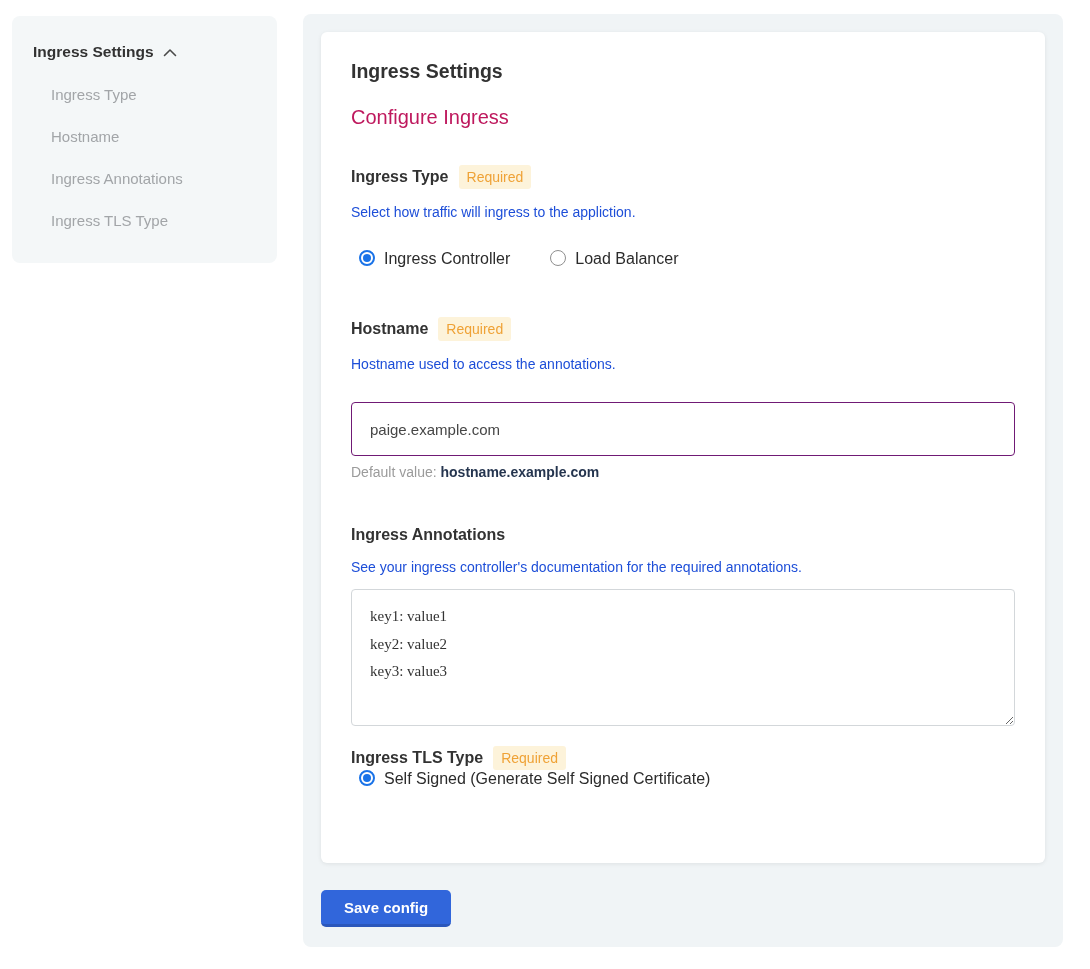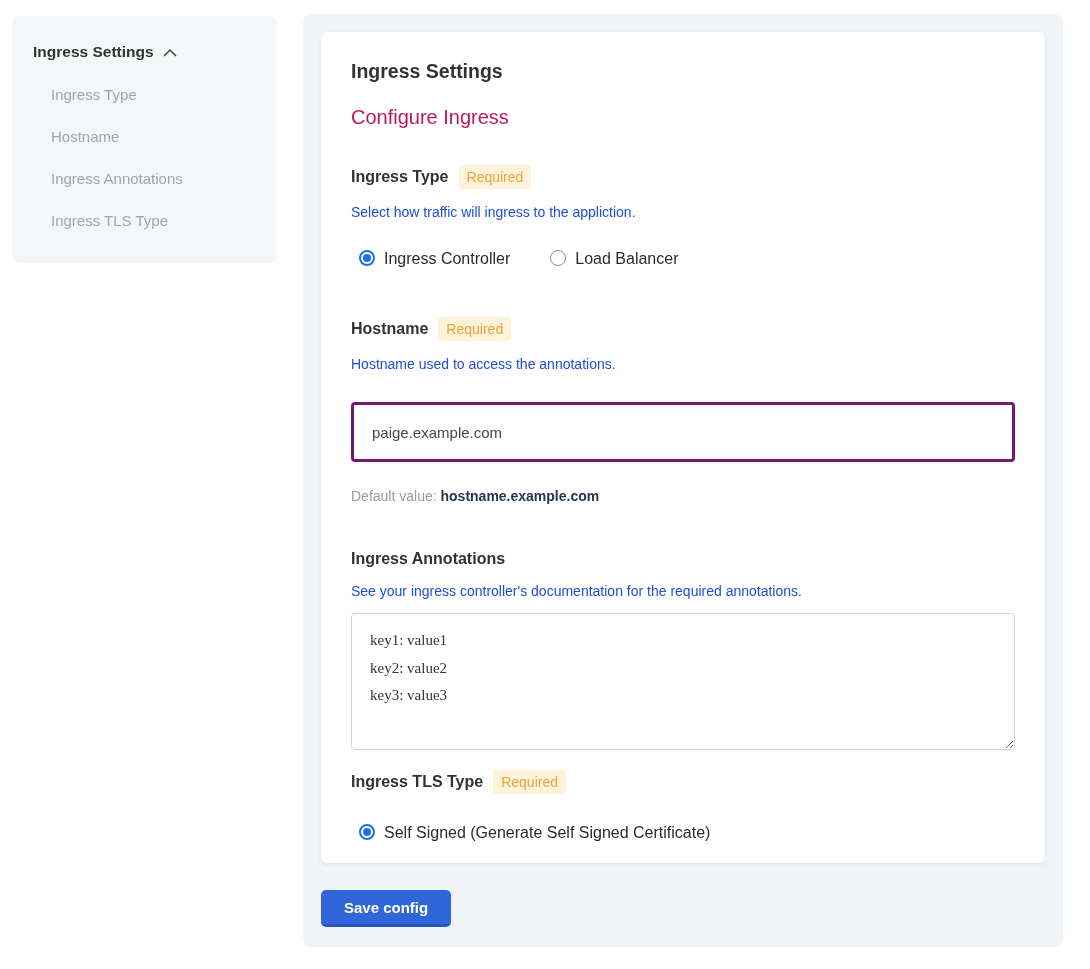--- a/index.html
+++ b/index.html
@@ -57,45 +57,45 @@
   .group-label { margin: 0; font-size: 16px; font-weight: 700; color: #323232; }
   .badge {
     background: #fdf3da; color: #efa236;
     font-size: 14px; line-height: 18px;
     padding: 3px 8px; border-radius: 3px;
   }
   .help { margin: 15px 0 0; font-size: 14px; color: #1d4ed8; }
 
   
   .radio-row { margin-top: 30px; padding-left: 8px; display: flex; gap: 40px; }
-  .radio-col { margin-top: 30px; padding-left: 8px; display: flex; flex-direction: column; gap: 20px; }
+  .radio-col { padding-left: 8px; display: flex; flex-direction: column; gap: 20px; }
   .radio-option { display: flex; gap: 9px; font-size: 16px; color: #2b2b2b; cursor: pointer; }
   .radio {
     width: 16px; height: 16px; flex: 0 0 16px;
     border-radius: 50%;
     border: 1.5px solid #8f8f8f;
     background: #fff; position: relative;
   }
   .radio.selected { border: 2px solid #1a73e8; }
   .radio.selected::after {
     content: ""; position: absolute; inset: 2px;
     background: #1a73e8; border-radius: 50%;
   }
 
   
   .text-input {
     display: block; margin-top: 30px;
-    width: 100%; height: 60px;
-    border: 3px solid #701a75; border-radius: 4px;
+    width: 100%; height: 54px;
+    border: 1px solid #701a75; border-radius: 4px;
     padding: 0 18px;
     font-family: "Liberation Sans", "DejaVu Sans", sans-serif;
     font-size: 15px; color: #464646;
     background: #fff; outline: none;
   }
-  .default-line { margin: 26px 0 0; font-size: 14px; color: #9b9b9b; }
+  .default-line { margin: 8px 0 0; font-size: 14px; color: #9b9b9b; }
   .default-line b { color: #25354f; font-weight: 700; }
 
   
   .annotations-area {
     display: block; margin-top: 14px;
     width: 100%; height: 137px;
     border: 1px solid #d3d7da; border-radius: 4px;
     padding: 13px 18px;
     font-family: Liberation Serif, serif;
     font-size: 15px; line-height: 27.5px; color: #333333;

